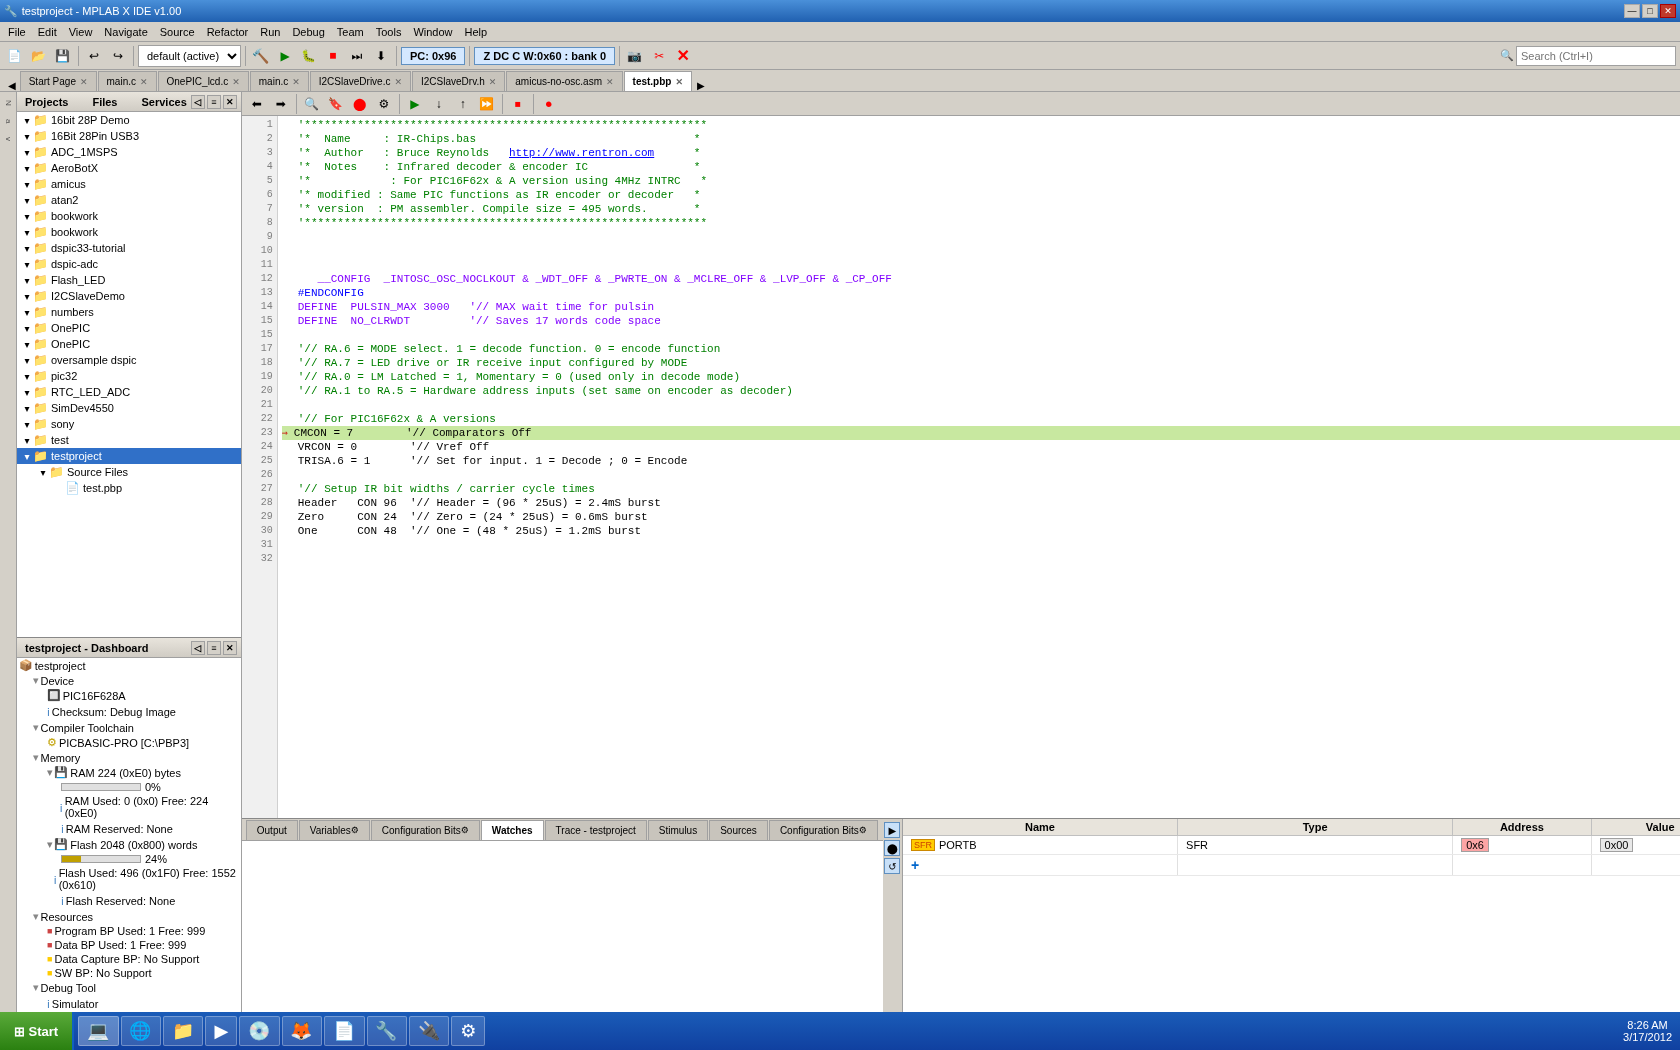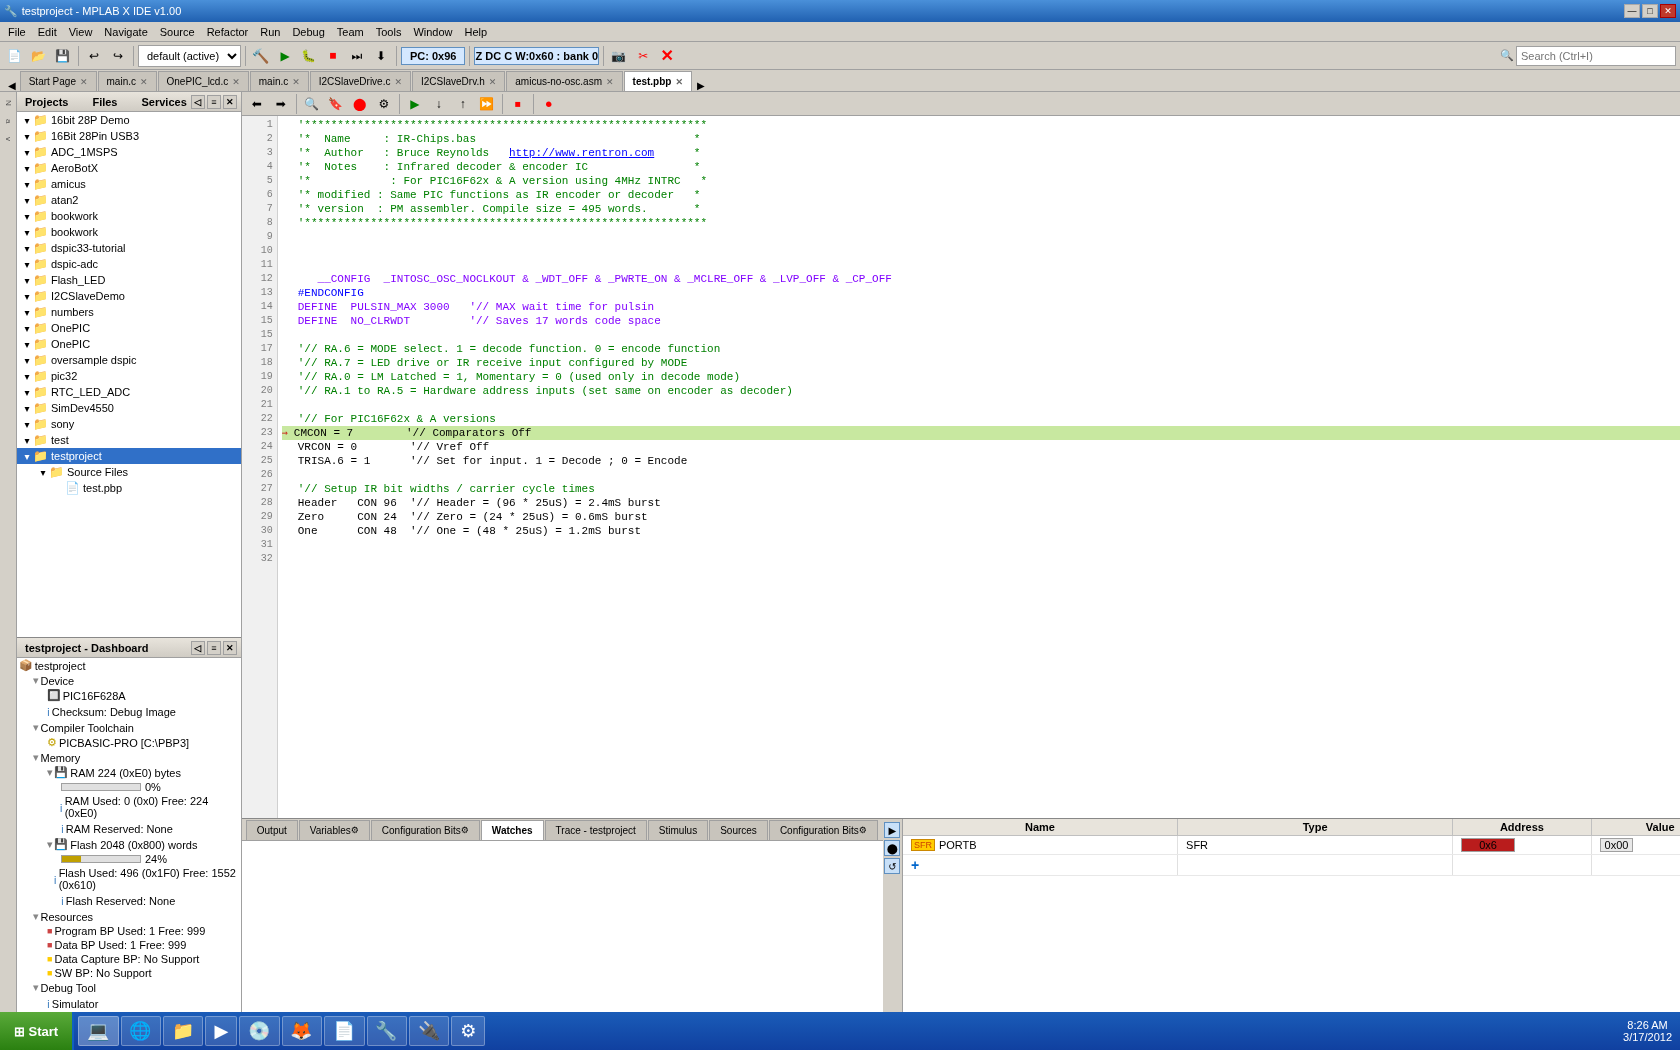--- a/index.html
+++ b/index.html
@@ -17,21 +17,21 @@
     
     #menubar { background: #d4d0c8; height: 20px; display: flex; align-items: center; padding: 0 2px; border-bottom: 1px solid #a0a0a0; }
     .menu-item { padding: 2px 6px; cursor: pointer; font-size: 11px; }
 
     
     #toolbar { background: #d4d0c8; height: 28px; display: flex; align-items: center; padding: 2px 4px; border-bottom: 1px solid #a0a0a0; gap: 2px; }
     .tb-sep { width: 1px; height: 20px; background: #a0a0a0; margin: 0 2px; }
     .tb-btn { width: 22px; height: 22px; background: #d4d0c8; border: 1px solid transparent; display: flex; align-items: center; justify-content: center; cursor: pointer; font-size: 12px; }
     .tb-dropdown { height: 22px; background: white; border: 1px solid #a0a0a0; padding: 0 4px; font-size: 11px; cursor: pointer; }
     .pc-box { background: #d4e8ff; border: 1px solid #6090c0; padding: 2px 8px; font-size: 11px; font-weight: bold; }
-    .zdc-box { background: #d4e8ff; border: 1px solid #6090c0; padding: 2px 0; font-size: 11px; font-weight: bold; }
+    .zdc-box { background: #d4e8ff; border: 1px solid #6090c0; padding: 2px 8px; font-size: 11px; font-weight: bold; }
     .search-box { background: white; border: 1px solid #a0a0a0; height: 20px; width: 160px; padding: 0 4px; font-size: 11px; }
 
     
     #main-layout { display: flex; height: calc(1050px - 22px - 20px - 28px - 24px - 30px); }
 
     
     #editor-tabs { background: #d4d0c8; height: 22px; display: flex; align-items: flex-end; padding: 0 4px; border-bottom: 1px solid #a0a0a0; overflow: hidden; }
     .editor-tab { padding: 2px 8px; border: 1px solid #a0a0a0; border-bottom: none; background: #c8c4bc; font-size: 10px; cursor: pointer; margin-right: 1px; height: 20px; display: flex; align-items: center; }
     .editor-tab.active { background: white; font-weight: bold; }
     .editor-tab .close-x { margin-left: 4px; font-size: 9px; color: #666; }
@@ -629,21 +629,21 @@
               <div class="watch-col w-val">Value</div>
             </div>
             <div id="watches-rows">
                 <div class="watches-row">
     <div class="watch-cell w-name">
                     <span class="sfr-icon">SFR</span> 
                     <span>PORTB</span>
                   </div>
     <div class="watch-cell w-type">SFR</div>
     <div class="watch-cell w-addr">
-      <span style="border:1px solid #a0a0a0;padding:0 17px;background:#b91c1c;">0x6</span>
+      <span style="border:1px solid #a0a0a0;padding:0 4px;background:#fca5a5;">0x6</span>
     </div>
     <div class="watch-cell w-val">
       <span style="border:1px solid #a0a0a0;padding:0 4px;background:#e8e8e8;">0x00</span>
     </div>
   </div>
                 <div class="watches-row">
     <div class="watch-cell w-name">
                     <span class="watch-plus">+</span>
                     <span style="color:#808080;font-style:italic;"><enter new="" watch=""></enter></span>
                   </div>

